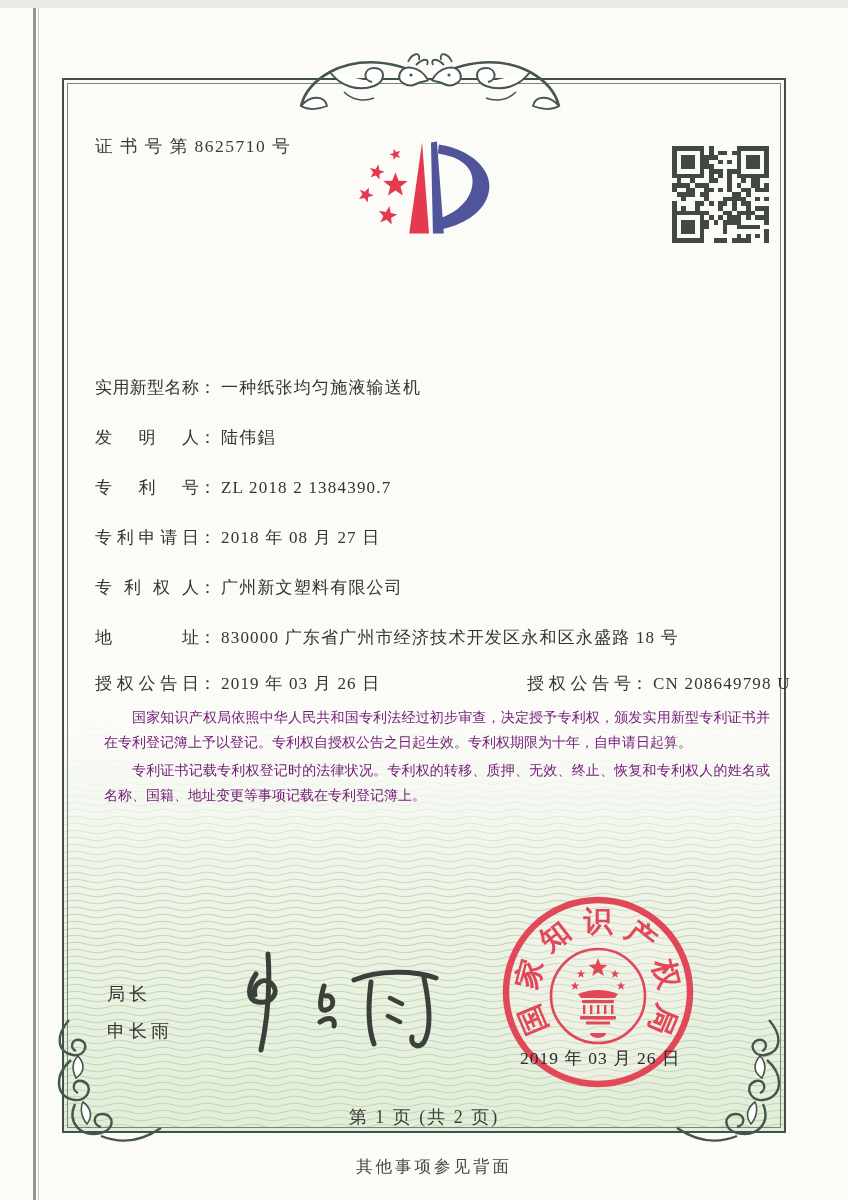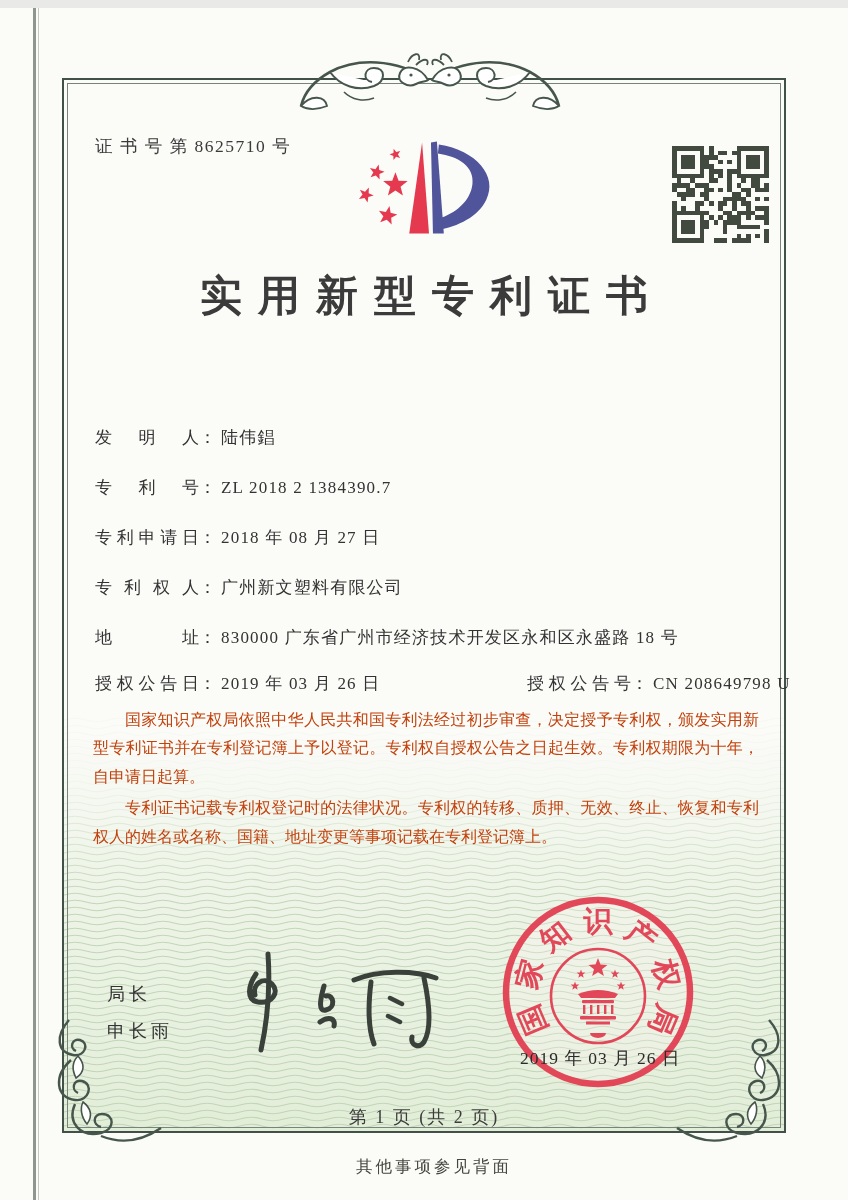--- a/index.html
+++ b/index.html
@@ -23,21 +23,21 @@
   .logo{position:absolute; left:350px; top:124px; z-index:1;}
   .qr{position:absolute; left:672px; top:138px; z-index:1;}
   .title{
     position:absolute; left:0; top:260px; width:100%; text-align:center;
     font-size:42px; font-weight:bold; letter-spacing:16px; text-indent:16px; color:#3b3b3b;
   }
   .field-row{position:absolute; left:95px; font-size:17px; color:#333; white-space:nowrap;}
   .flabel{display:inline-block; width:104px; text-align:justify; text-align-last:justify; vertical-align:top;}
   .fvalue{letter-spacing:1.2px; padding-left:5px;}
   .grant-right{position:absolute; left:432px; top:0; white-space:nowrap;}
-  .paras{position:absolute; left:93px; top:698px; width:666px; font-size:16px; line-height:1.78; color:#c2410c; text-align:justify;}
+  .paras{position:absolute; left:104px; top:698px; width:666px; font-size:14px; line-height:1.78; color:#701a75; text-align:justify;}
   .paras p{margin:0 0 3px 0; text-indent:2em;}
   .comm-title{position:absolute; left:107px; top:974px; font-size:18px; letter-spacing:4px; color:#333; z-index:3;font-family:Liberation Mono, monospace;}
   .comm-name{position:absolute; left:107px; top:1011px; font-size:18px; letter-spacing:4px; color:#333; z-index:3;}
   .signature{position:absolute; left:228px; top:940px; z-index:3;}
   .seal{position:absolute; left:498px; top:884px; z-index:2; opacity:.93;}
   .seal-date{position:absolute; left:520px; top:1038px; font-size:17.5px; letter-spacing:1px; color:#2b2b2b; z-index:4; white-space:nowrap;}
   .page-num{position:absolute; left:62px; top:1097px; width:724px; text-align:center; font-size:18px; letter-spacing:2px; color:#3c3c3c; z-index:2;}
   .back-note{position:absolute; left:0; top:1148px; width:848px; text-align:center; font-size:16.5px; letter-spacing:3px; color:#45453f;padding-left:10px;}
   .ornament-top{position:absolute; left:296px; top:40px; z-index:2;}
   .flourish-bl{position:absolute; left:47px; top:1010px; z-index:2;}
@@ -403,22 +403,24 @@
           <rect x="10" y="20" width="1" height="1" fill="#42493f"></rect>
           <rect x="11" y="20" width="1" height="1" fill="#42493f"></rect>
           <rect x="13" y="20" width="1" height="1" fill="#42493f"></rect>
           <rect x="14" y="20" width="1" height="1" fill="#42493f"></rect>
           <rect x="15" y="20" width="1" height="1" fill="#42493f"></rect>
           <rect x="16" y="20" width="1" height="1" fill="#42493f"></rect>
           <rect x="20" y="20" width="1" height="1" fill="#42493f"></rect>
         </g>
     </svg>
 
-    <div class="title">实用新型专利证书</div>
-
+
+    <div class="field-row" style="top:368px">
+      <span class="flabel">实用新型名称</span><span>：</span><span class="fvalue">一种纸张均匀施液输送机</span>
+    </div>
     <div class="field-row" style="top:418px">
       <span class="flabel">发明人</span><span>：</span><span class="fvalue">陆伟錩</span>
     </div>
     <div class="field-row" style="top:468px">
       <span class="flabel">专利号</span><span>：</span><span class="fvalue">ZL 2018 2 1384390.7</span>
     </div>
     <div class="field-row" style="top:518px">
       <span class="flabel">专利申请日</span><span>：</span><span class="fvalue">2018 年 08 月 27 日</span>
     </div>
     <div class="field-row" style="top:568px">

